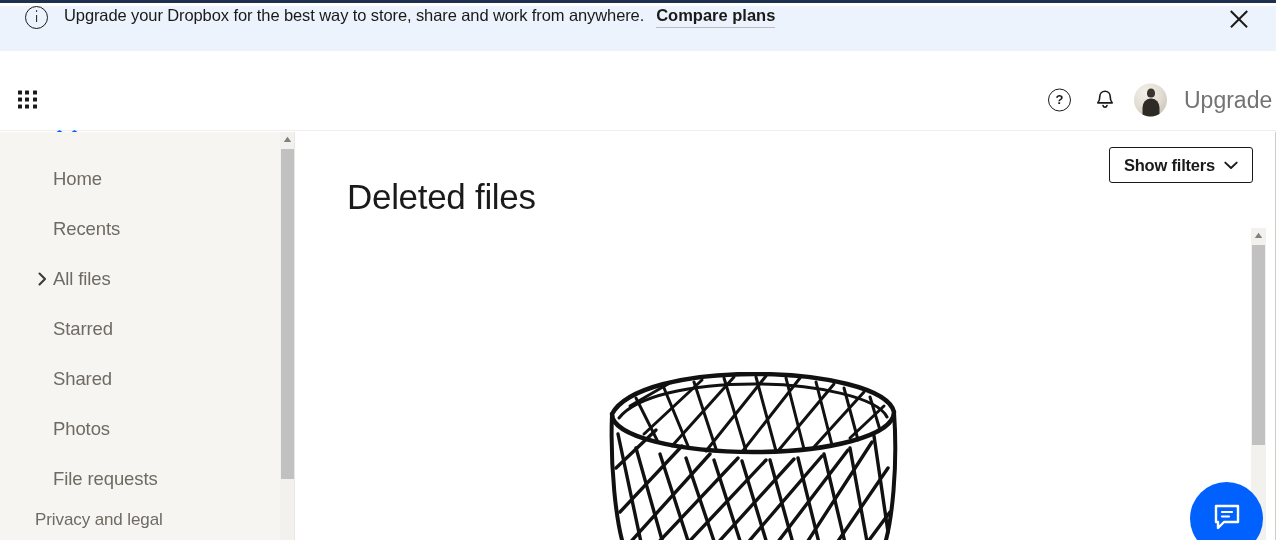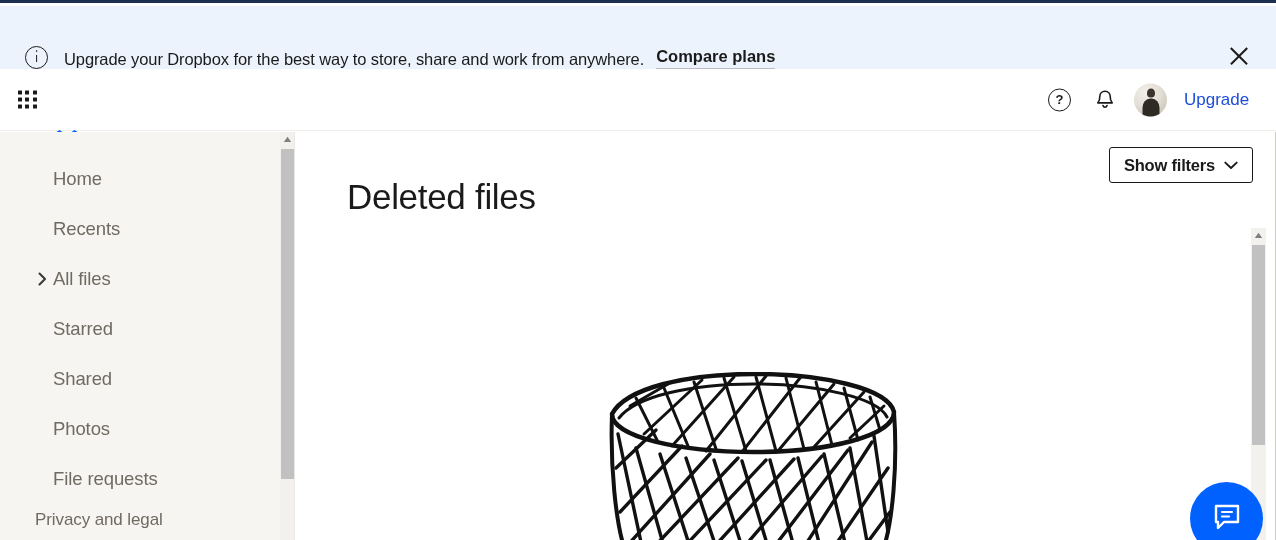--- a/index.html
+++ b/index.html
@@ -20,24 +20,24 @@
     border-top: 3px solid #1e3050;
     box-sizing: border-box;
   }
 
   
   .banner {
     position: absolute;
     left: 0;
     top: 3px;
     width: 1276px;
-    height: 63px;
+    height: 45px;
     background: #edf3fc;
     display: flex;
-    align-items: flex-end;
+    align-items: flex-start;
     box-sizing: border-box;
     padding: 0 24px 0 25px;
   }
   .banner-info-icon {
     width: 21px;
     height: 21px;
     flex: 0 0 21px;
     border: 1.6px solid #1a1a1a;
     border-radius: 50%;
     position: relative;
@@ -264,22 +264,22 @@
     width: 17px;
     height: 20px;
     border-radius: 46% 46% 18% 18%;
     background: #2e2a24;
   }
   .upgrade-link {
     position: absolute;
     left: 1184px;
     top: 50%;
     transform: translateY(-50%);
-    font-size: 17px;
-    color: #1d4ed8;
+    font-size: 23px;
+    color: #737373;
     text-decoration: none;
     cursor: pointer;
     white-space: nowrap;
   }
 
   
   .sidebar {
     position: absolute;
     left: 0;
     top: 129px;

